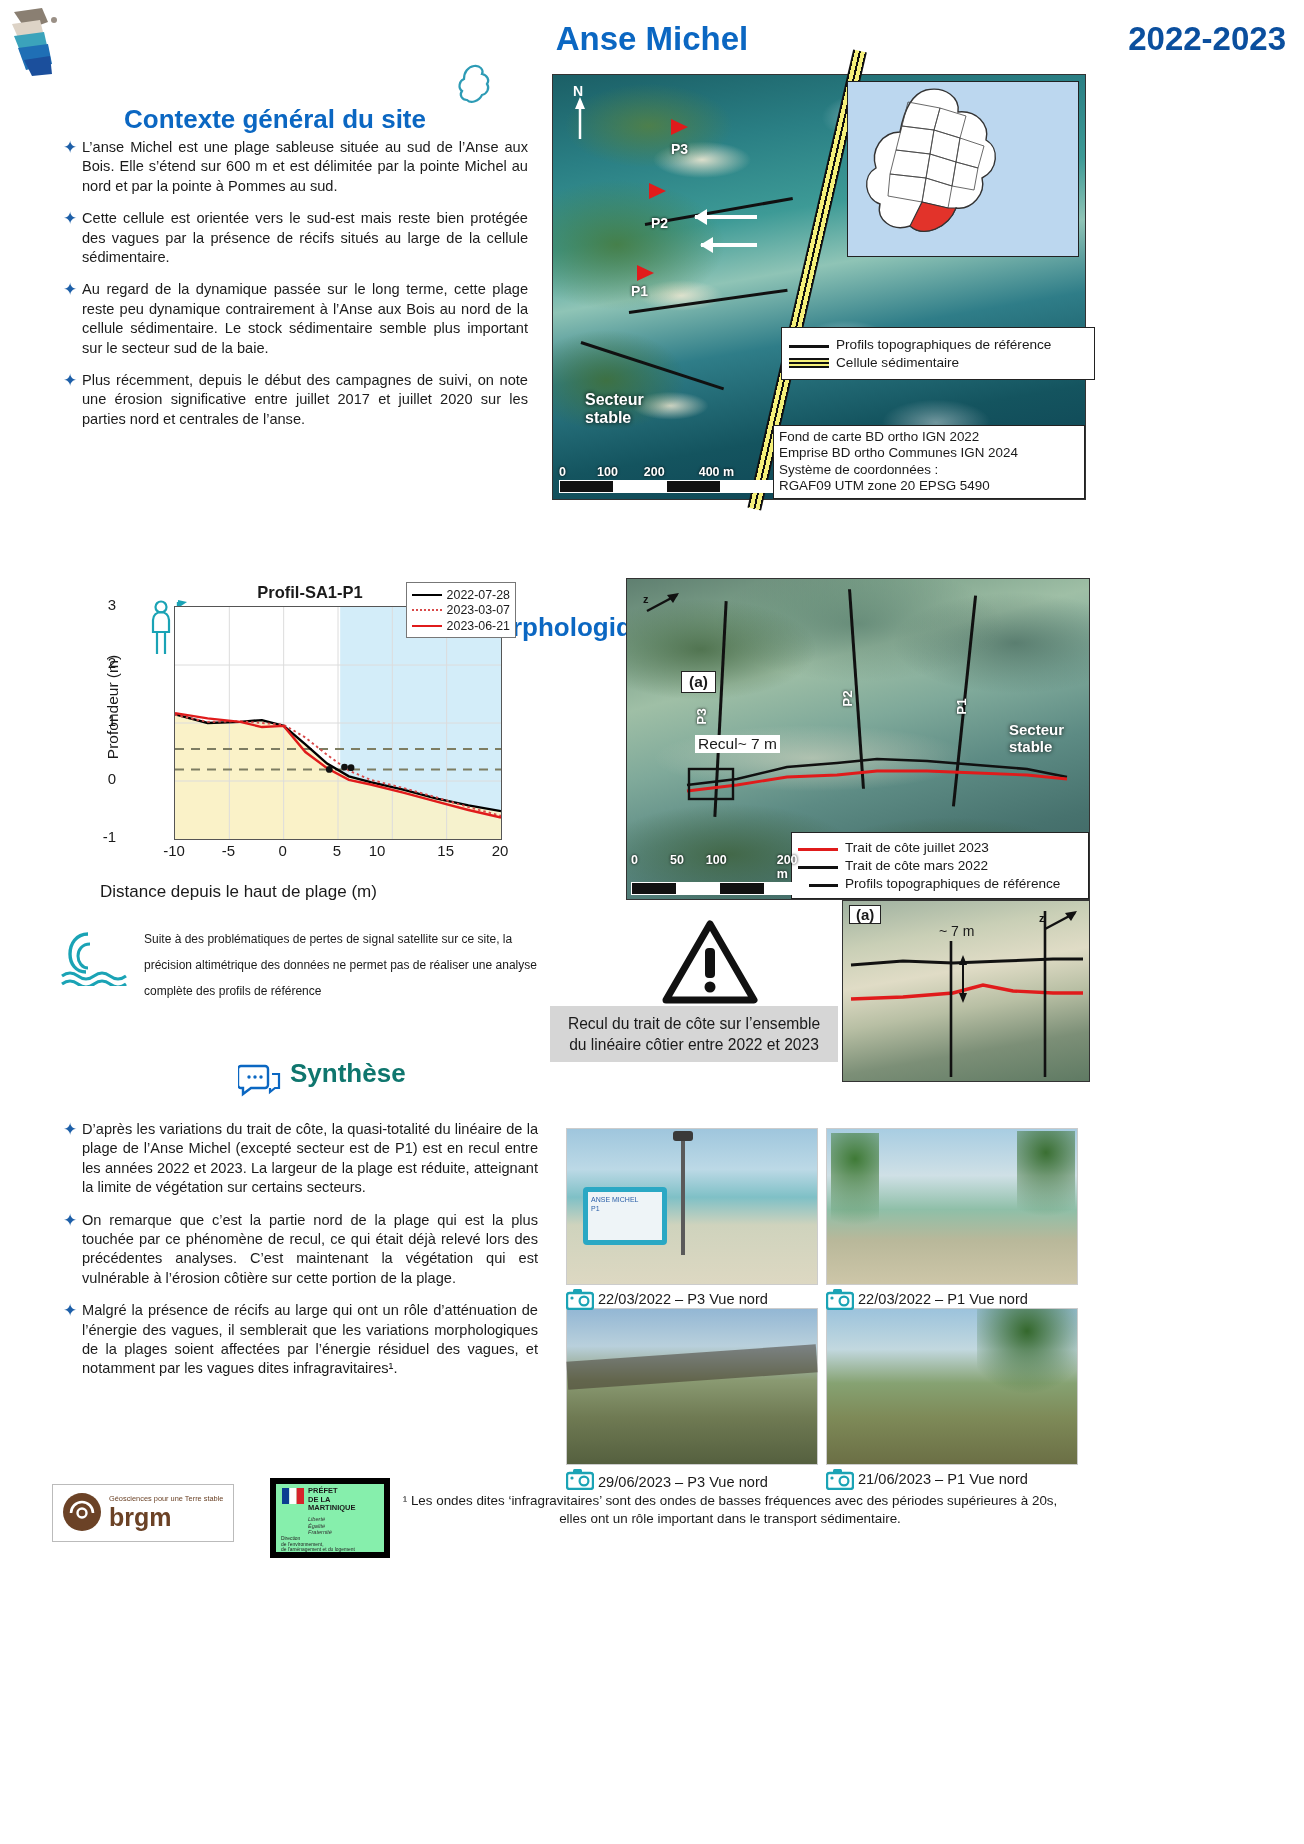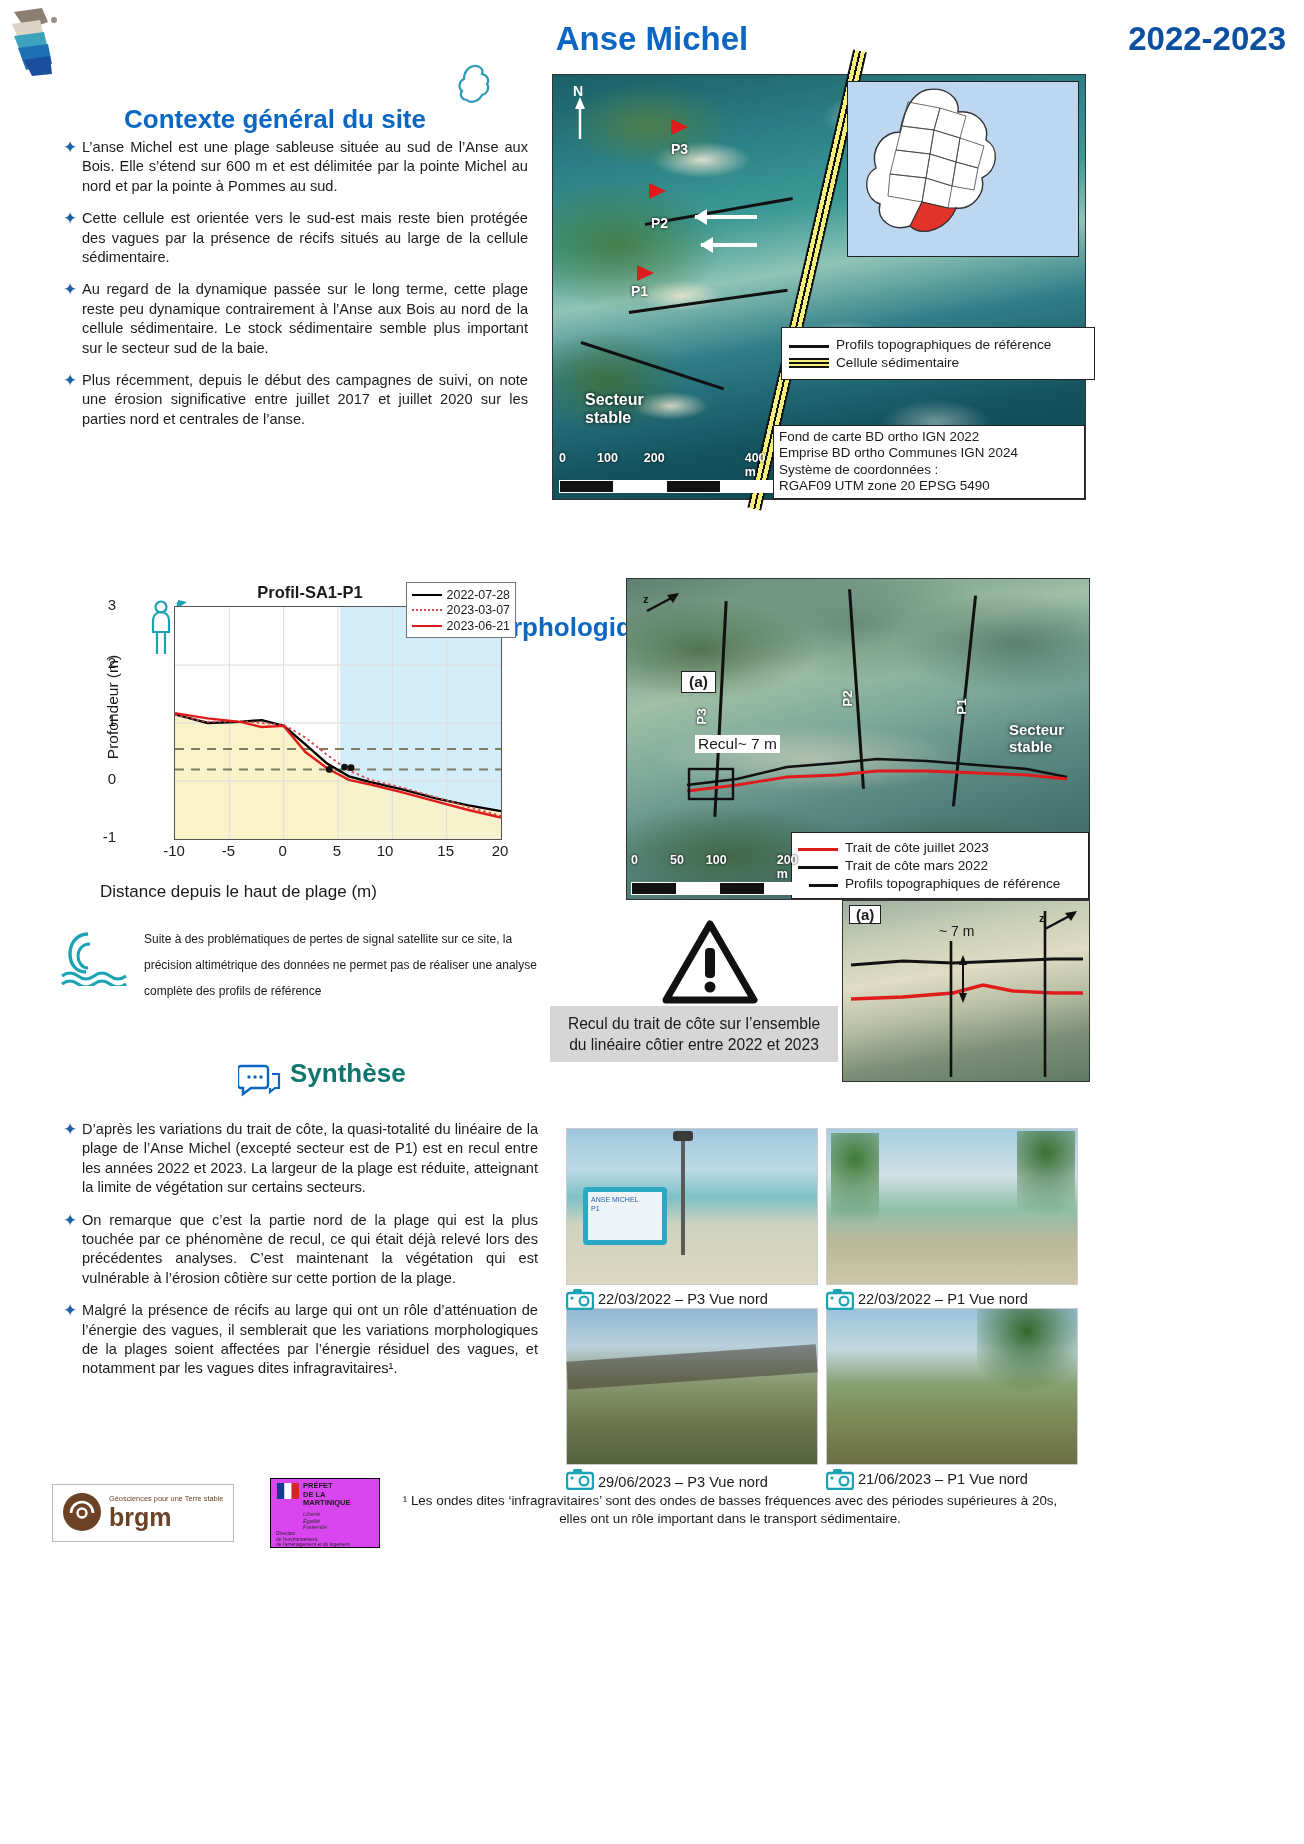--- a/index.html
+++ b/index.html
@@ -124,21 +124,21 @@
   #ph2{left:826px;top:1128px;background:linear-gradient(180deg,#a8cde2 0%,#cfe0e6 30%,#8fbfa8 52%,#b9b89a 72%,#cdc6a8 100%);}
   #ph3{left:566px;top:1308px;background:linear-gradient(180deg,#93b7d4 0%,#b9d0dc 24%,#8a9a72 46%,#6f7a53 70%,#55603f 100%);}
   #ph4{left:826px;top:1308px;background:linear-gradient(180deg,#9cc3dc 0%,#c2d8df 26%,#86a272 48%,#7e8a58 70%,#6b6f45 100%);}
   #cap1{left:566px;top:1288px;}
   #cap2{left:826px;top:1288px;}
   #cap3{left:566px;top:1468px;align-items:flex-end;}
   #cap4{left:826px;top:1468px;}
 
   
   #brgm-box{left:52px;top:1484px;width:180px;height:56px;border:1px solid #bbb;background:#fff;}
-  #pref-box{left:270px;top:1478px;width:108px;height:68px;border:1px solid #000000;background:#d946ef;}
+  #pref-box{left:270px;top:1478px;width:108px;height:68px;border:6px solid #000000;background:#86efac;}
   #footnote{left:400px;top:1492px;width:660px;font-size:13.4px;line-height:18px;text-align:center;}
 </style>
 </head>
 <body>
 
 <div class="abs" id="header">
   <svg class="abs" id="logo-mark" viewBox="0 0 62 72">
     <path d="M6 6 L34 2 L40 16 L18 24 Z" fill="#8a7f72"></path>
     <path d="M4 18 L32 14 L36 30 L12 36 Z" fill="#ddd3c6"></path>
     <path d="M6 30 L36 26 L40 44 L14 50 Z" fill="#3ba3bb"></path>
@@ -231,21 +231,21 @@
       <span class="lg-key k-cell"></span>
       <span>Cellule sédimentaire</span>
     </div>
   </div>
 
   <div id="scale-top">
     <div class="sc-nums">
       <span style="width:0">0</span>
       <span style="margin-left:38px">100</span>
       <span style="margin-left:26px">200</span>
-      <span style="margin-left:80px">400 m</span>
+      <span style="margin-left:34px">400 m</span>
     </div>
     <div class="sc-bar">
       <div style="background:#111"></div>
         <div style="background:#fff"></div>
       <div style="background:#111"></div>
         <div style="background:#fff"></div>
     </div>
   </div>
 
   <div id="credits-top">
@@ -300,21 +300,21 @@
       <div class="ytick" style="top: 192px;">0</div>
       <div class="ytick" style="top: 134px;">1</div>
       <div class="ytick" style="top: 76px;">2</div>
       <div class="ytick" style="top: 18px;">3</div>
     </div>
   <div id="xtick-host">
       <div class="xtick" style="left: 51px; top: 264px;">-10</div>
       <div class="xtick" style="left: 105.333px; top: 264px;">-5</div>
       <div class="xtick" style="left: 159.667px; top: 264px;">0</div>
       <div class="xtick" style="left: 214px; top: 264px;">5</div>
-      <div class="xtick" style="left: 262px; top: 264px;">10</div>
+      <div class="xtick" style="left: 254px; top: 264px;">10</div>
       <div class="xtick" style="left: 322.667px; top: 264px;">15</div>
       <div class="xtick" style="left: 377px; top: 264px;">20</div>
     </div>
 
   <div id="legend-chart">
     <div class="clg">
       <i style="border-top:2.6px solid #000"></i>
       <span>2022-07-28</span>
     </div>
     <div class="clg">

